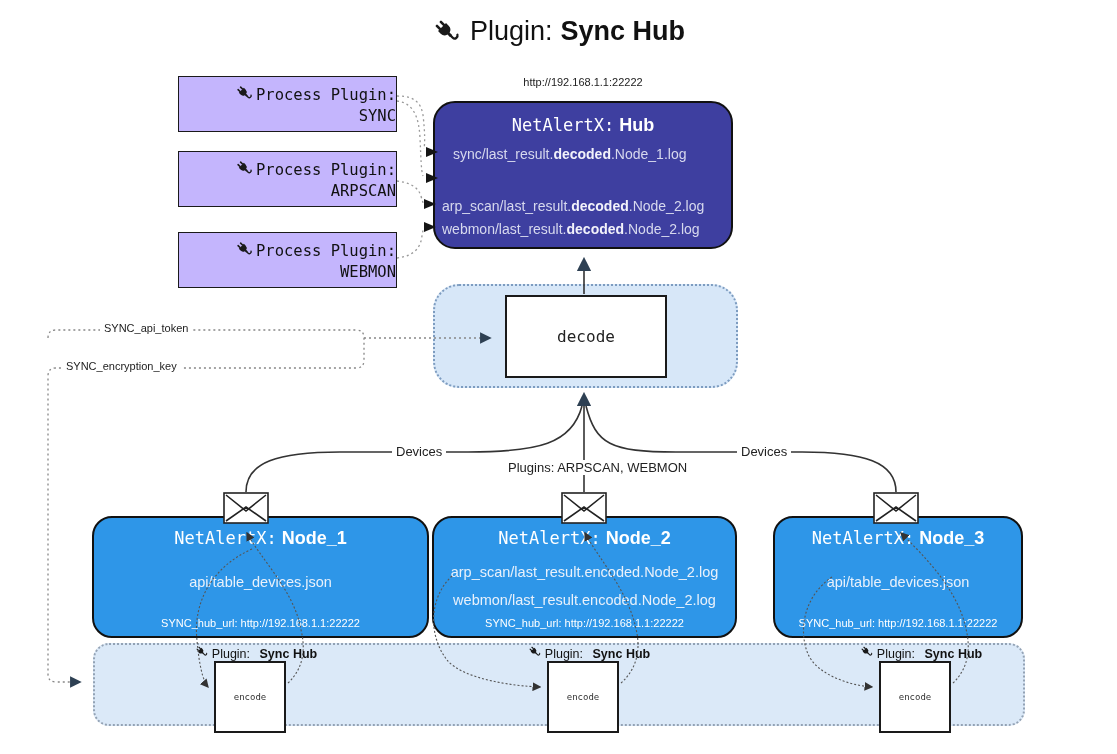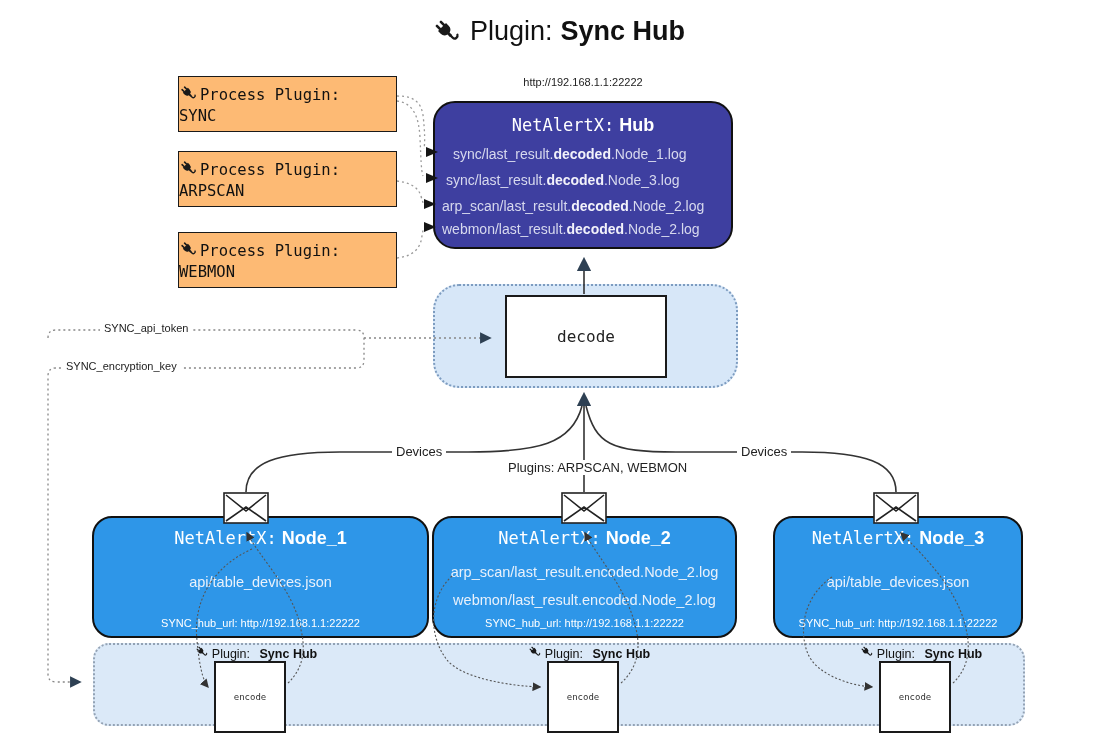--- a/index.html
+++ b/index.html
@@ -20,22 +20,22 @@
   .hub-title{position:absolute;left:0;top:12px;width:100%;text-align:center;color:#fff;font-size:17px;}
   .hub-title .pfx{font-family:"DejaVu Sans Mono",monospace;}
   .hub-title b{font-size:18px;margin-left:5px;margin-top:13px;}
   .hub-line{position:absolute;left:10px;width:288px;font-size:14px;color:#d7d9ee;white-space:nowrap;}
   .hub-line b{color:#f2f2fa;}
   .hub-line{top:auto;}
   .hub-l0{position:absolute;left:18px;top:43px;} .hub-l1{position:absolute;left:11px;top:69px;}
   .hub-l2{position:absolute;left:7px;top:95px;}  .hub-l3{position:absolute;left:7px;top:118px;}
 
   
-  .proc-box{left:178px;width:219px;height:56px;background:#fdba74;border:1.6px solid #1a1a1a;
-            box-sizing:border-box;z-index:2;display:flex;flex-direction:column;align-items:flex-start;
+  .proc-box{left:178px;width:219px;height:56px;background:#c4b5fd;border:1.6px solid #1a1a1a;
+            box-sizing:border-box;z-index:2;display:flex;flex-direction:column;align-items:flex-end;
             justify-content:center;font-family:"DejaVu Sans Mono",monospace;font-size:15.5px;color:#111;}
   .proc-box .row1{display:flex;align-items:center;gap:2px;}
   .pb0{top:76px;} .pb1{top:151px;} .pb2{top:232px;}
 
   
   .decode-wrap{left:433px;top:284px;width:305px;height:104px;background:#d7e7f8;
                border:2px dotted #7d9cc0;border-radius:26px;box-sizing:border-box;z-index:1;}
   .decode-box{left:505px;top:295px;width:162px;height:83px;background:#fff;border:2px solid #1a1a1a;
               box-sizing:border-box;z-index:2;display:flex;align-items:center;justify-content:center;
               font-family:"DejaVu Sans Mono",monospace;font-size:16px;color:#222;}
@@ -98,21 +98,20 @@
     <b>Sync Hub</b>
   </div>
 
   <div class="abs hub-url">http://192.168.1.1:22222</div>
 
   <div class="abs hub-box">
     <div class="hub-title">
       <span class="pfx">NetAlertX:</span><b>Hub</b>
     </div>
     <div class="hub-line hub-l0"><span>sync/last_result.</span><b>decoded</b><span>.Node_1.log</span></div>
-    <div class="hub-line hub-l1"><span>sync/last_result.</span><b>decoded</b><span>.Node_3.log</span></div>
     <div class="hub-line hub-l2"><span>arp_scan/last_result.</span><b>decoded</b><span>.Node_2.log</span></div>
     <div class="hub-line hub-l3"><span>webmon/last_result.</span><b>decoded</b><span>.Node_2.log</span></div>
   </div>
 
   <div class="abs proc-box pb0">
     <div class="row1">
         <span class="plug-ico"><svg width="19" height="19">
             <use href="#plug"></use>
           </svg></span>
         <span>Process Plugin:</span>

